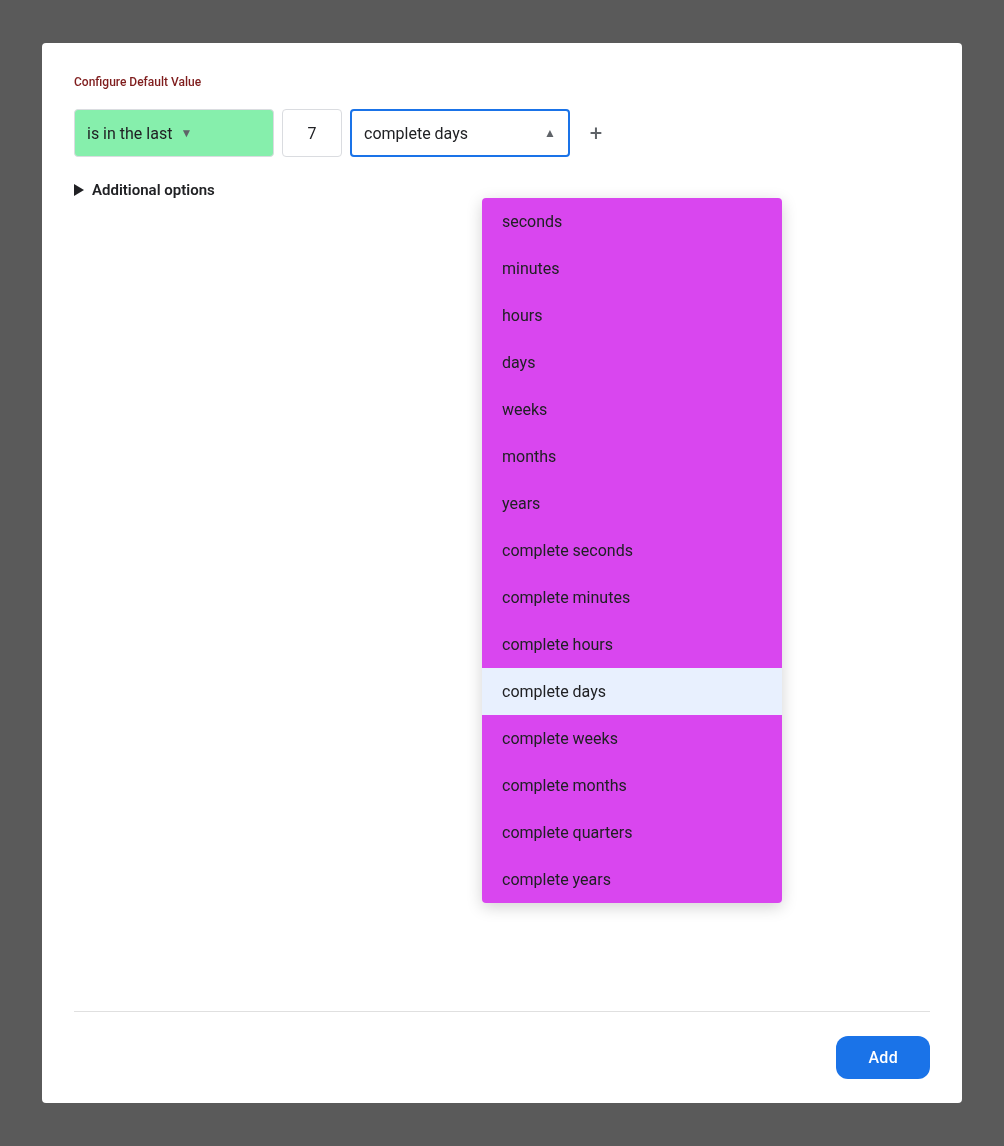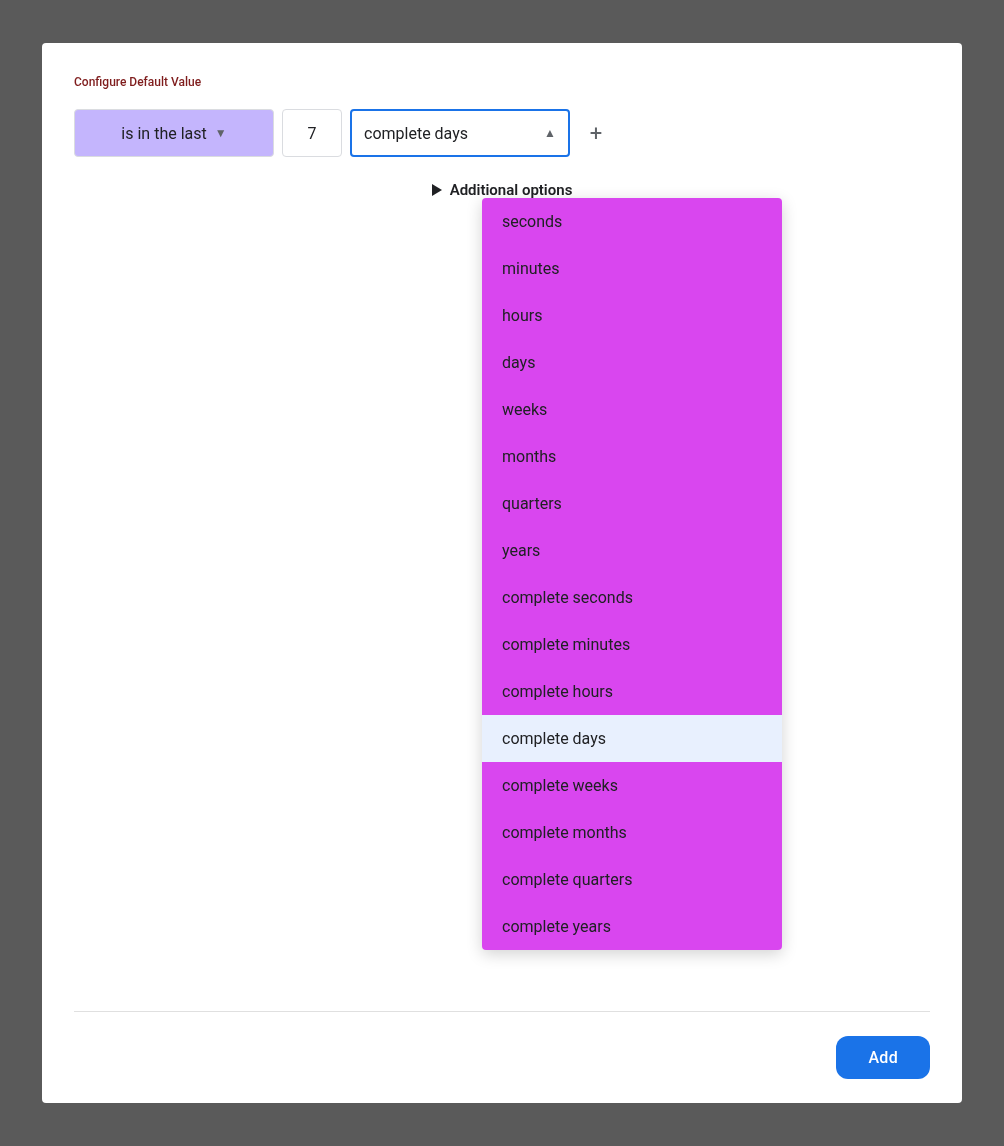--- a/index.html
+++ b/index.html
@@ -39,26 +39,26 @@
     .controls-row {
       display: flex;
       align-items: center;
       gap: 8px;
       margin-bottom: 20px;
     }
 
     .dropdown-control {
       display: flex;
       align-items: center;
-      justify-content: center;
+      justify-content: flex-start;
       border: 1px solid #dadce0;
       border-radius: 4px;
       padding: 0 12px;
       height: 48px;
-      background: #c4b5fd;
+      background: #86efac;
       cursor: pointer;
       min-width: 200px;
     }
 
     .dropdown-control span {
       font-size: 16px;
       color: #202124;
     }
 
     .dropdown-control .arrow {
@@ -115,21 +115,20 @@
       align-items: center;
       justify-content: center;
     }
 
     .additional-options {
       display: flex;
       align-items: center;
       gap: 8px;
       cursor: pointer;
       padding: 4px 0;
-      justify-content: center;
     }
 
     .triangle-right {
       width: 0;
       height: 0;
       border-top: 6px solid transparent;
       border-bottom: 6px solid transparent;
       border-left: 10px solid #202124;
     }
 
@@ -216,21 +215,20 @@
     <span class="additional-options-label">Additional options</span>
   </div>
 
   <div class="dropdown-menu" id="dropdown-menu">
   <div class="dropdown-item">seconds</div>
       <div class="dropdown-item">minutes</div>
       <div class="dropdown-item">hours</div>
       <div class="dropdown-item">days</div>
       <div class="dropdown-item">weeks</div>
       <div class="dropdown-item">months</div>
-      <div class="dropdown-item">quarters</div>
       <div class="dropdown-item">years</div>
       <div class="dropdown-item">complete seconds</div>
       <div class="dropdown-item">complete minutes</div>
       <div class="dropdown-item">complete hours</div>
       <div class="dropdown-item selected">complete days</div>
       <div class="dropdown-item">complete weeks</div>
       <div class="dropdown-item">complete months</div>
       <div class="dropdown-item">complete quarters</div>
       <div class="dropdown-item">complete years</div>
     </div>

